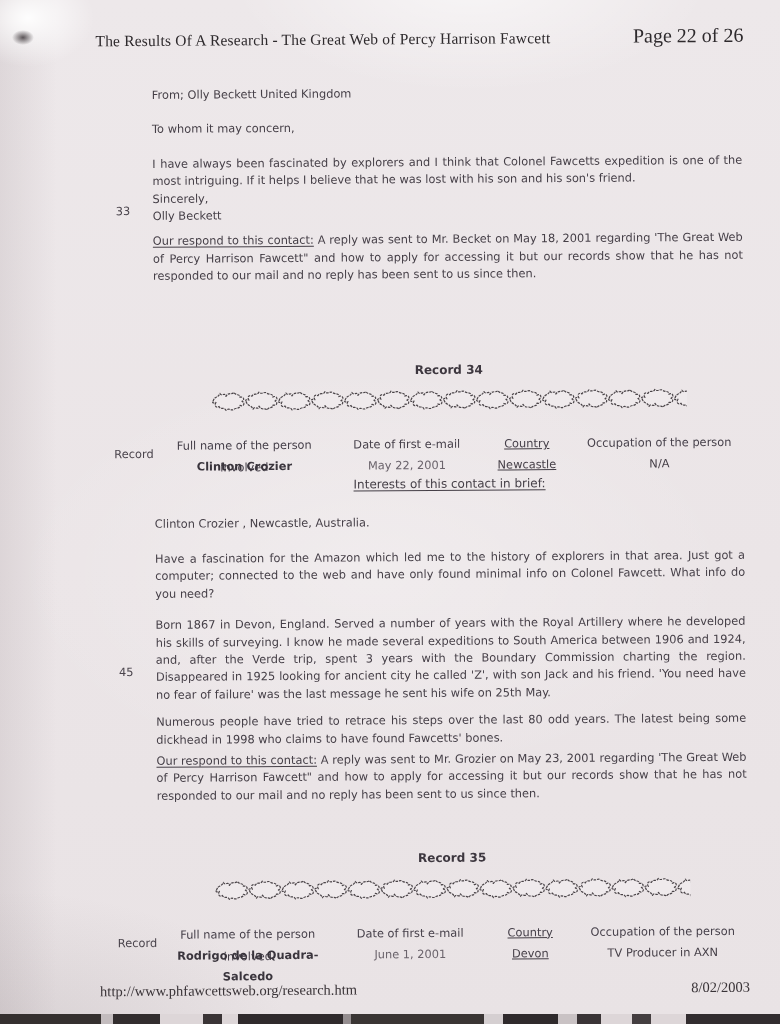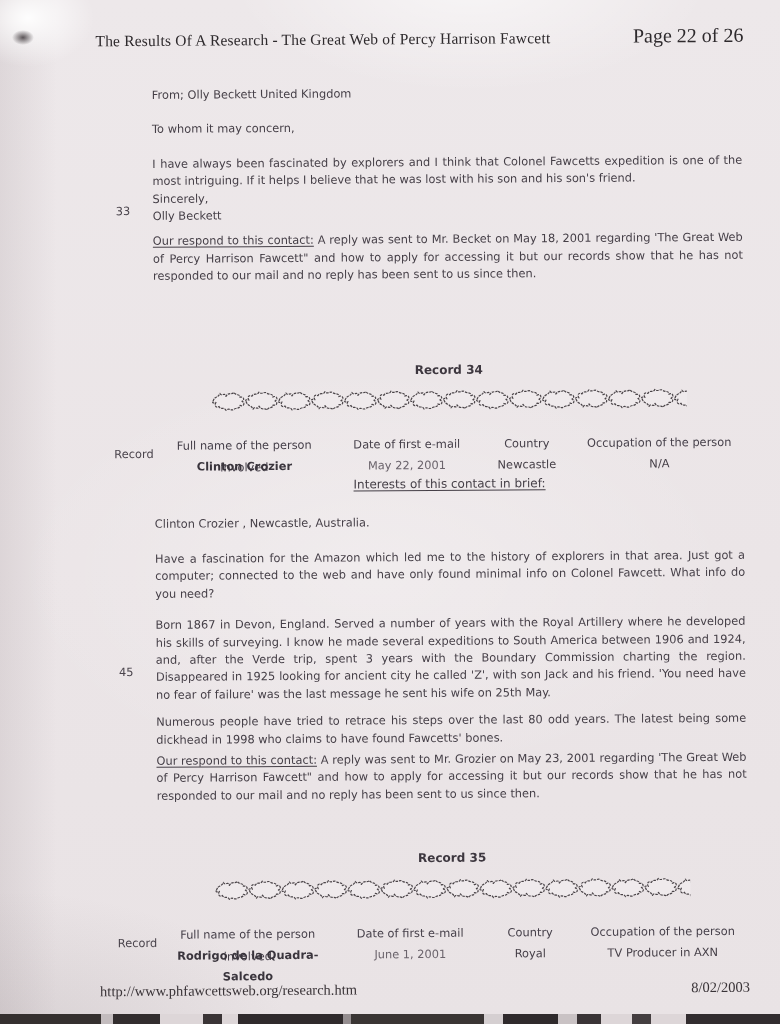--- a/index.html
+++ b/index.html
@@ -41,21 +41,21 @@
   .record-heading.second{margin-top:47px;}
   .leaf-wrap{margin:8px auto 0 auto;width:476px;height:26px;}
   
   .rec-table{position:relative;margin-top:20px;display:flex;}
   .rec-side{position:absolute;left:-40px;top:11px;color:#4a444c;}
   .rec-col{text-align:center;}
   .rec-col .hd{height:22px;line-height:22px;color:#46404a;}
   .rec-col .val{height:21px;line-height:21px;}
   .col-name{width:180px;}
   .col-date{width:145px;}
-  .col-country{width:95px;}
+  .col-country{width:95px;text-decoration:underline;}
   .col-occ{width:170px;}
   .val.bold{font-weight:bold;color:#3a353d;}
   .val.faded{color:#6b646c;}
   .interests{margin-top:0;text-align:center;}
   .mt-cc{margin-top:21px;}
   .mt-have{margin-top:17px;}
   .mt-born{margin-top:14px;position:relative;}
   .mt-num{margin-top:10px;}
   .mt-resp2{margin-top:4px;}
   
@@ -184,21 +184,21 @@
         <div class="rec-col col-name">
           <div class="hd">Full name of the person involved</div>
           <div class="val bold">Rodrigo de la Quadra-Salcedo</div>
         </div>
         <div class="rec-col col-date">
           <div class="hd">Date of first e-mail</div>
           <div class="val faded">June 1, 2001</div>
         </div>
         <div class="rec-col col-country">
           <div class="hd">Country</div>
-          <div class="val">Royal</div>
+          <div class="val">Devon</div>
         </div>
         <div class="rec-col col-occ">
           <div class="hd">Occupation of the person</div>
           <div class="val">TV Producer in AXN</div>
         </div>
       </div>
 
     </div>
 
     <div class="pg-footer">

